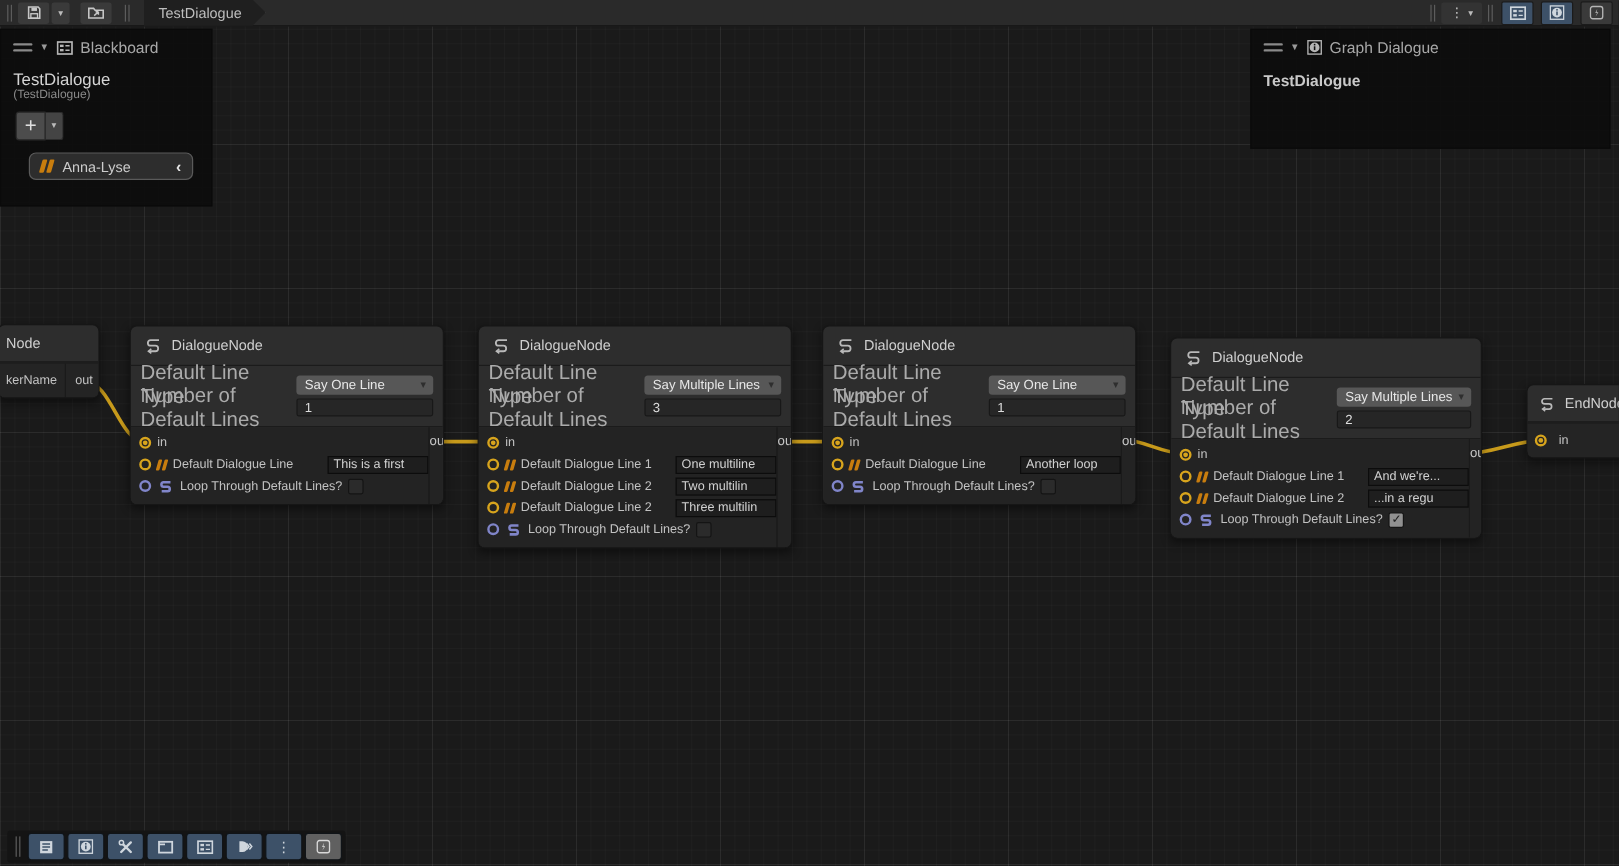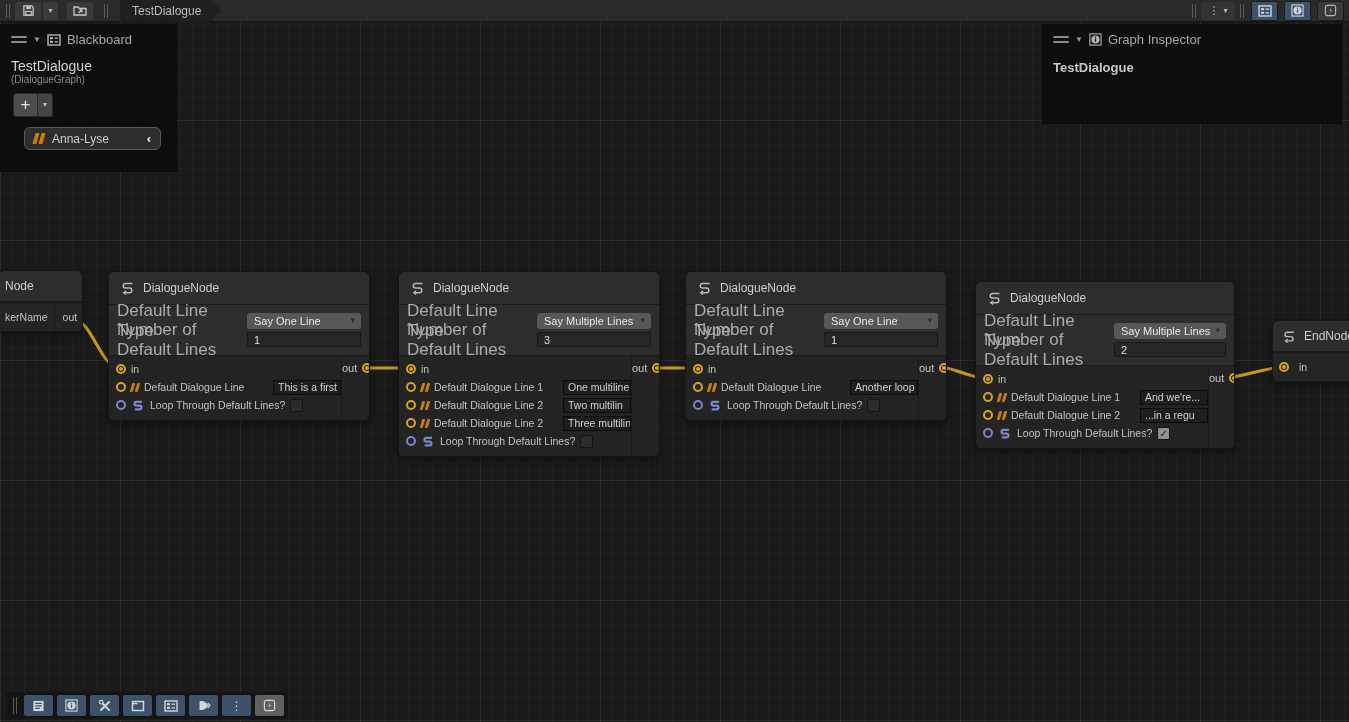--- a/index.html
+++ b/index.html
@@ -78,21 +78,21 @@
   .node-body{display:flex;background:#232323;}
   .body-left{flex:1;padding:6px 0 8px 7px;display:flex;flex-direction:column;gap:4px;}
   .body-right{width:50px;border-left:1px solid #1a1a1a;padding:6px 8px 0 0;display:flex;
     justify-content:flex-end;align-items:flex-start;}
   .port-row{display:flex;align-items:center;gap:5px;height:14px;}
   .port{width:10px;height:10px;border-radius:50%;border:2px solid #d7a41d;position:relative;flex:none;}
   .port.connected::after{content:"";position:absolute;inset:1px;background:#d7a41d;border-radius:50%;}
   .port.loop{border-color:#8085c9;}
   .row-label{font-size:10.5px;color:#c2c2c2;}
   .row-label.fixed{width:124px;flex:none;}
-  .row-field{width:68px;height:15px;background:#1e1e1e;border:1px solid #0c0c0c;padding:0 4px;
+  .row-field{width:84px;height:15px;background:#1e1e1e;border:1px solid #0c0c0c;padding:0 4px;
     color:#d2d2d2;font-size:10.5px;display:flex;align-items:center;white-space:nowrap;overflow:hidden;}
   .checkbox{width:13px;height:13px;background:#2b2b2b;border:1px solid #141414;border-radius:2px;
     display:flex;align-items:center;justify-content:center;font-size:10px;color:#1c1c1c;}
   .checkbox.checked{background:#909090;}
   .out-row{display:flex;align-items:center;gap:5px;color:#c6c6c6;font-size:11px;}
   .mini-body{display:flex;background:#242424;border-top:1px solid #1b1b1b;}
   .mini-left{flex:1;display:flex;align-items:center;padding:8px 6px;}
   .mini-right{border-left:1px solid #1a1a1a;display:flex;align-items:center;padding:8px 8px;}
 
   .node-start{left:-2px;top:270px;width:85px;}
@@ -215,21 +215,21 @@
       <svg width="14" height="12" viewBox="0 0 14 12">
           <rect x="1" y="1" width="12" height="10" fill="none" stroke="#b5b5b5" stroke-width="1.4"></rect>
           <rect x="3" y="3.2" width="3" height="2" fill="#b5b5b5"></rect>
           <rect x="3" y="6.8" width="3" height="2" fill="#b5b5b5"></rect>
           <path d="M7.5 4.2 h3.5 M7.5 7.8 h3.5" stroke="#b5b5b5" stroke-width="1.2"></path>
         </svg>
     </span>
     <span>Blackboard</span>
   </div>
   <div class="bb-graphname">TestDialogue</div>
-  <div class="bb-graphtype">(DialogueGraph)</div>
+  <div class="bb-graphtype">(TestDialogue)</div>
   <div class="bb-addrow">
     <div class="add-btn">
       <span>+</span>
     </div>
     <div class="add-caret-btn">
       <span class="caret">▾</span>
     </div>
   </div>
   <div class="bb-field-pill">
     <span class="quote big">
@@ -249,21 +249,21 @@
       </span>
     <span style="font-size:8px;color:#9a9a9a;">▼</span>
     <span class="icon">
       <svg width="13" height="13" viewBox="0 0 14 14">
           <rect x="1" y="1" width="12" height="12" fill="none" stroke="#b5b5b5" stroke-width="1.2"></rect>
           <circle cx="7" cy="7" r="4.4" fill="#b5b5b5"></circle>
           <rect x="6.3" y="6" width="1.4" height="3.4" fill="#0d0d0d"></rect>
           <rect x="6.3" y="3.8" width="1.4" height="1.4" fill="#0d0d0d"></rect>
         </svg>
     </span>
-    <span>Graph Inspector</span>
+    <span>Graph Dialogue</span>
   </div>
   <div class="insp-graphname">TestDialogue</div>
 </div>
 
 <div class="node node-start">
   <div class="node-title" style="height:31px;padding:0 6px;">
     <span>Node</span>
   </div>
   <div class="mini-body">
     <div class="mini-left">

